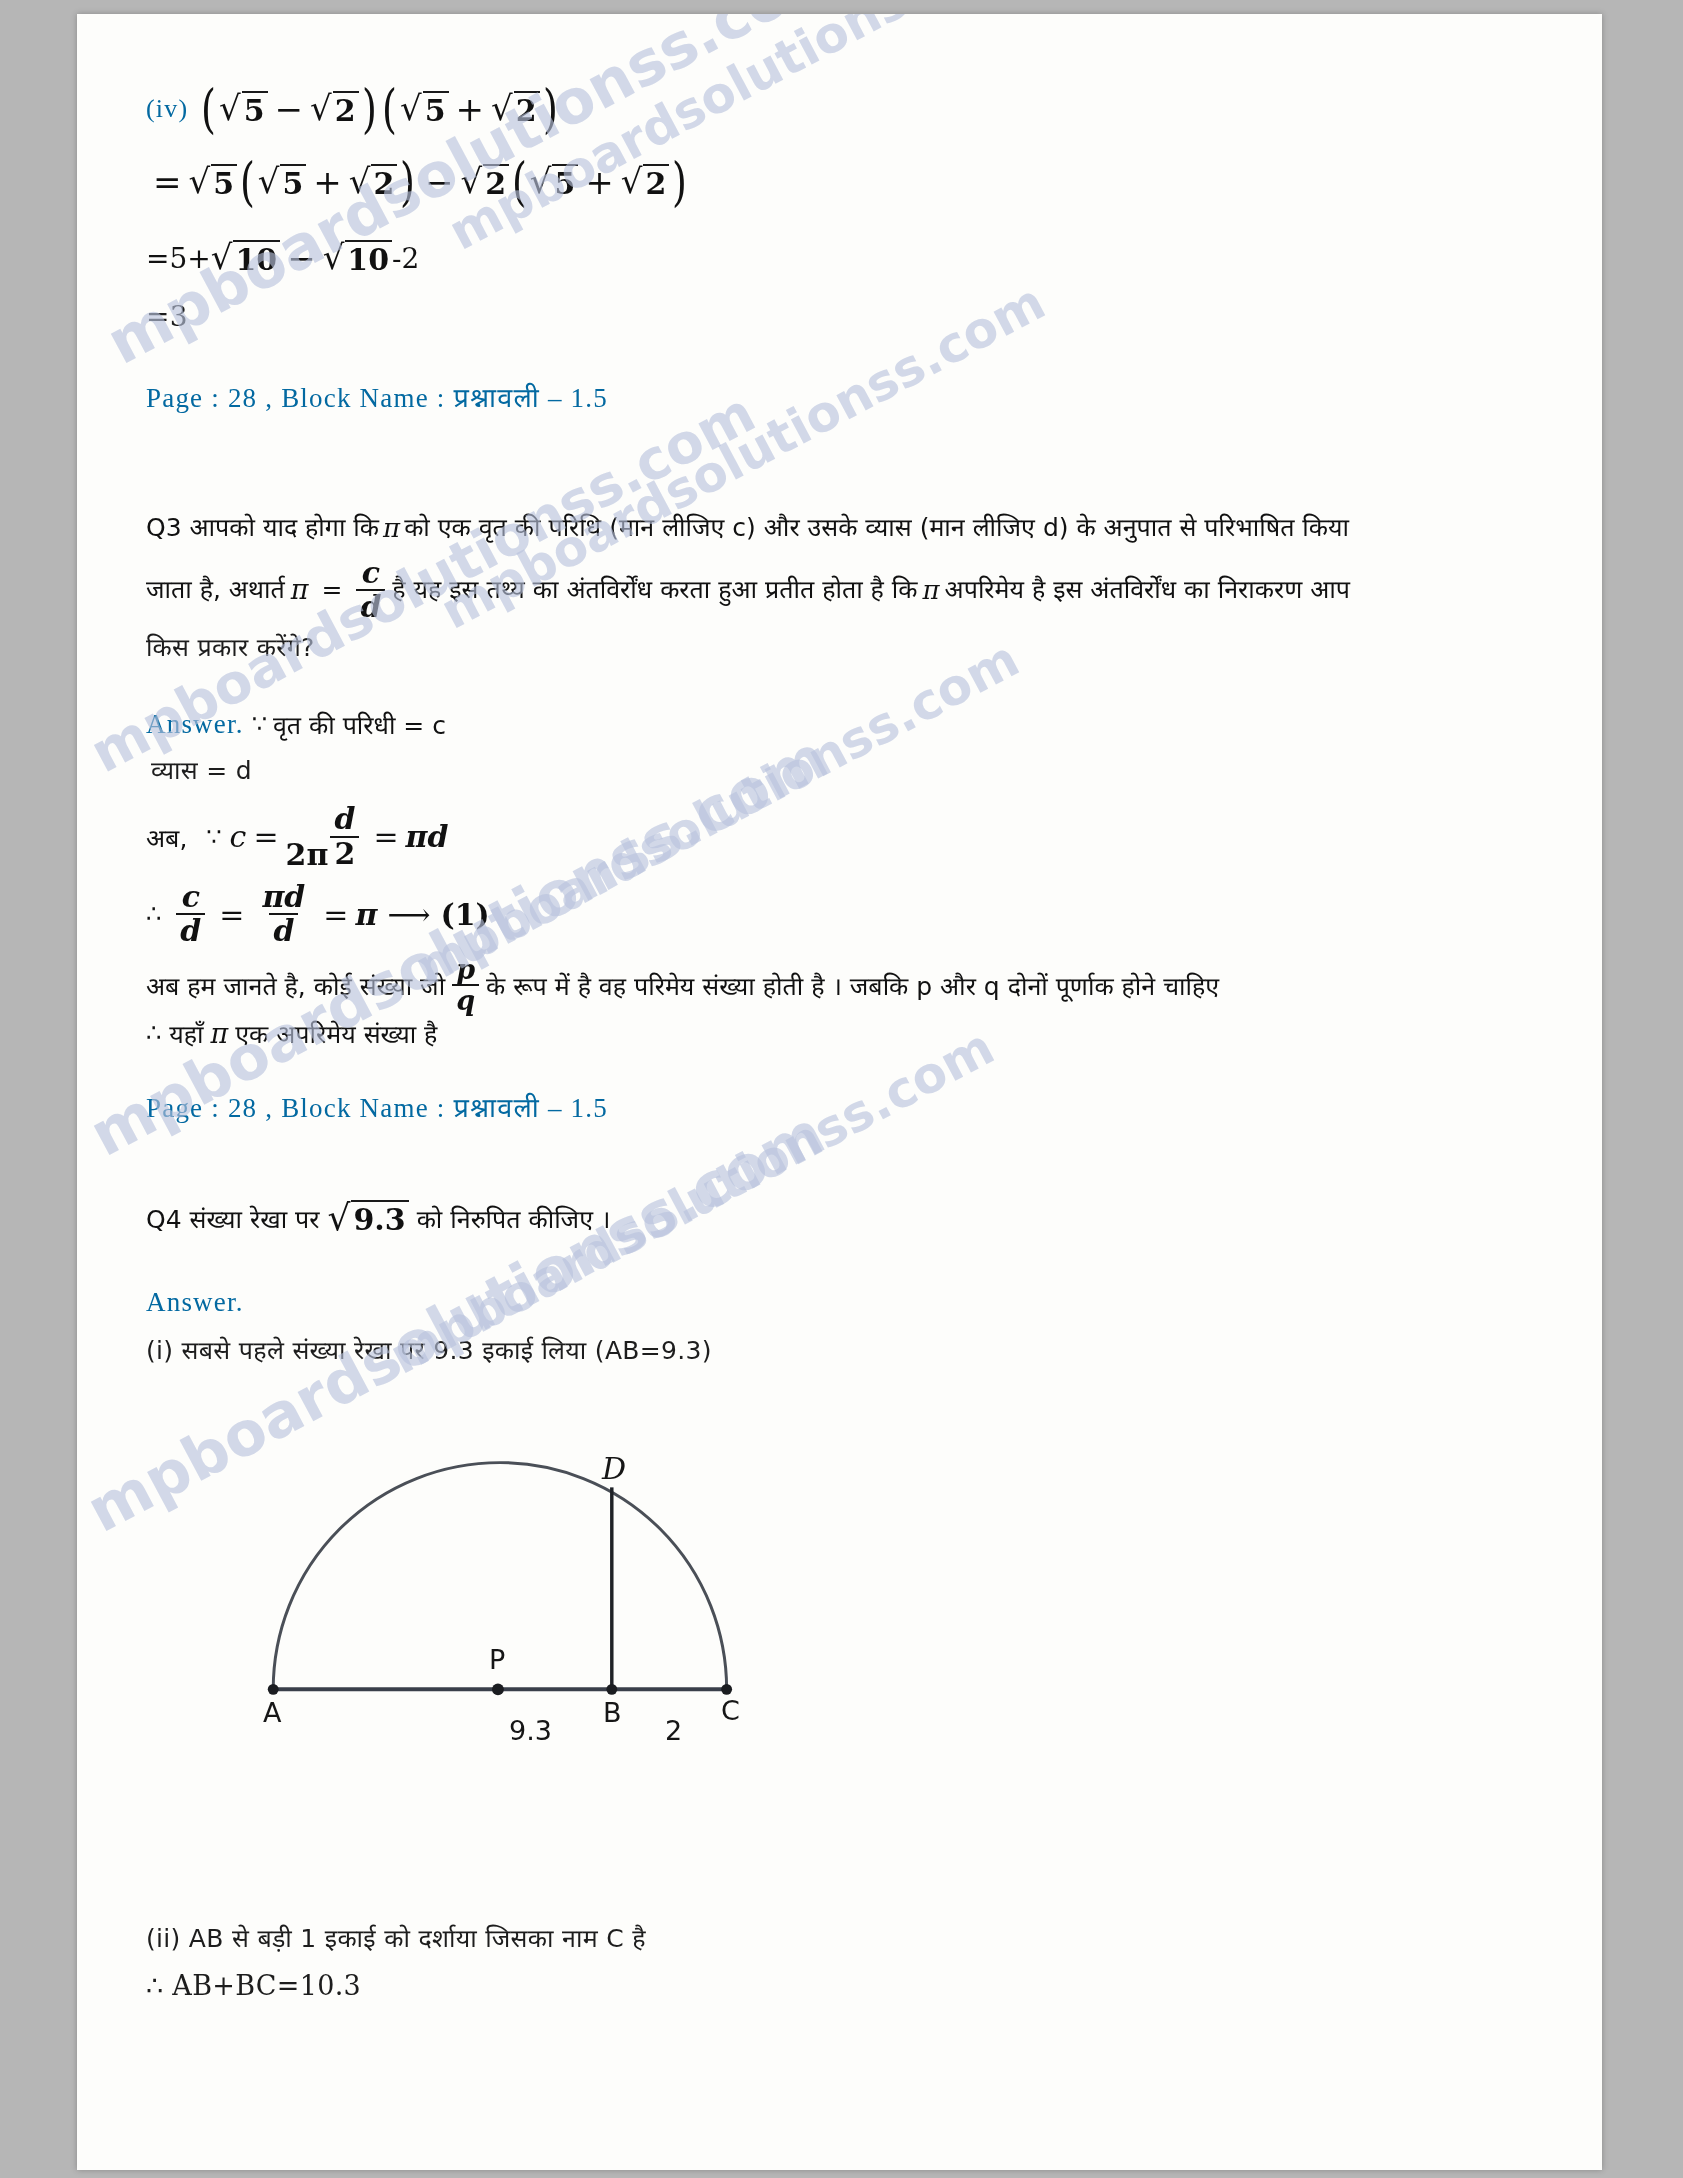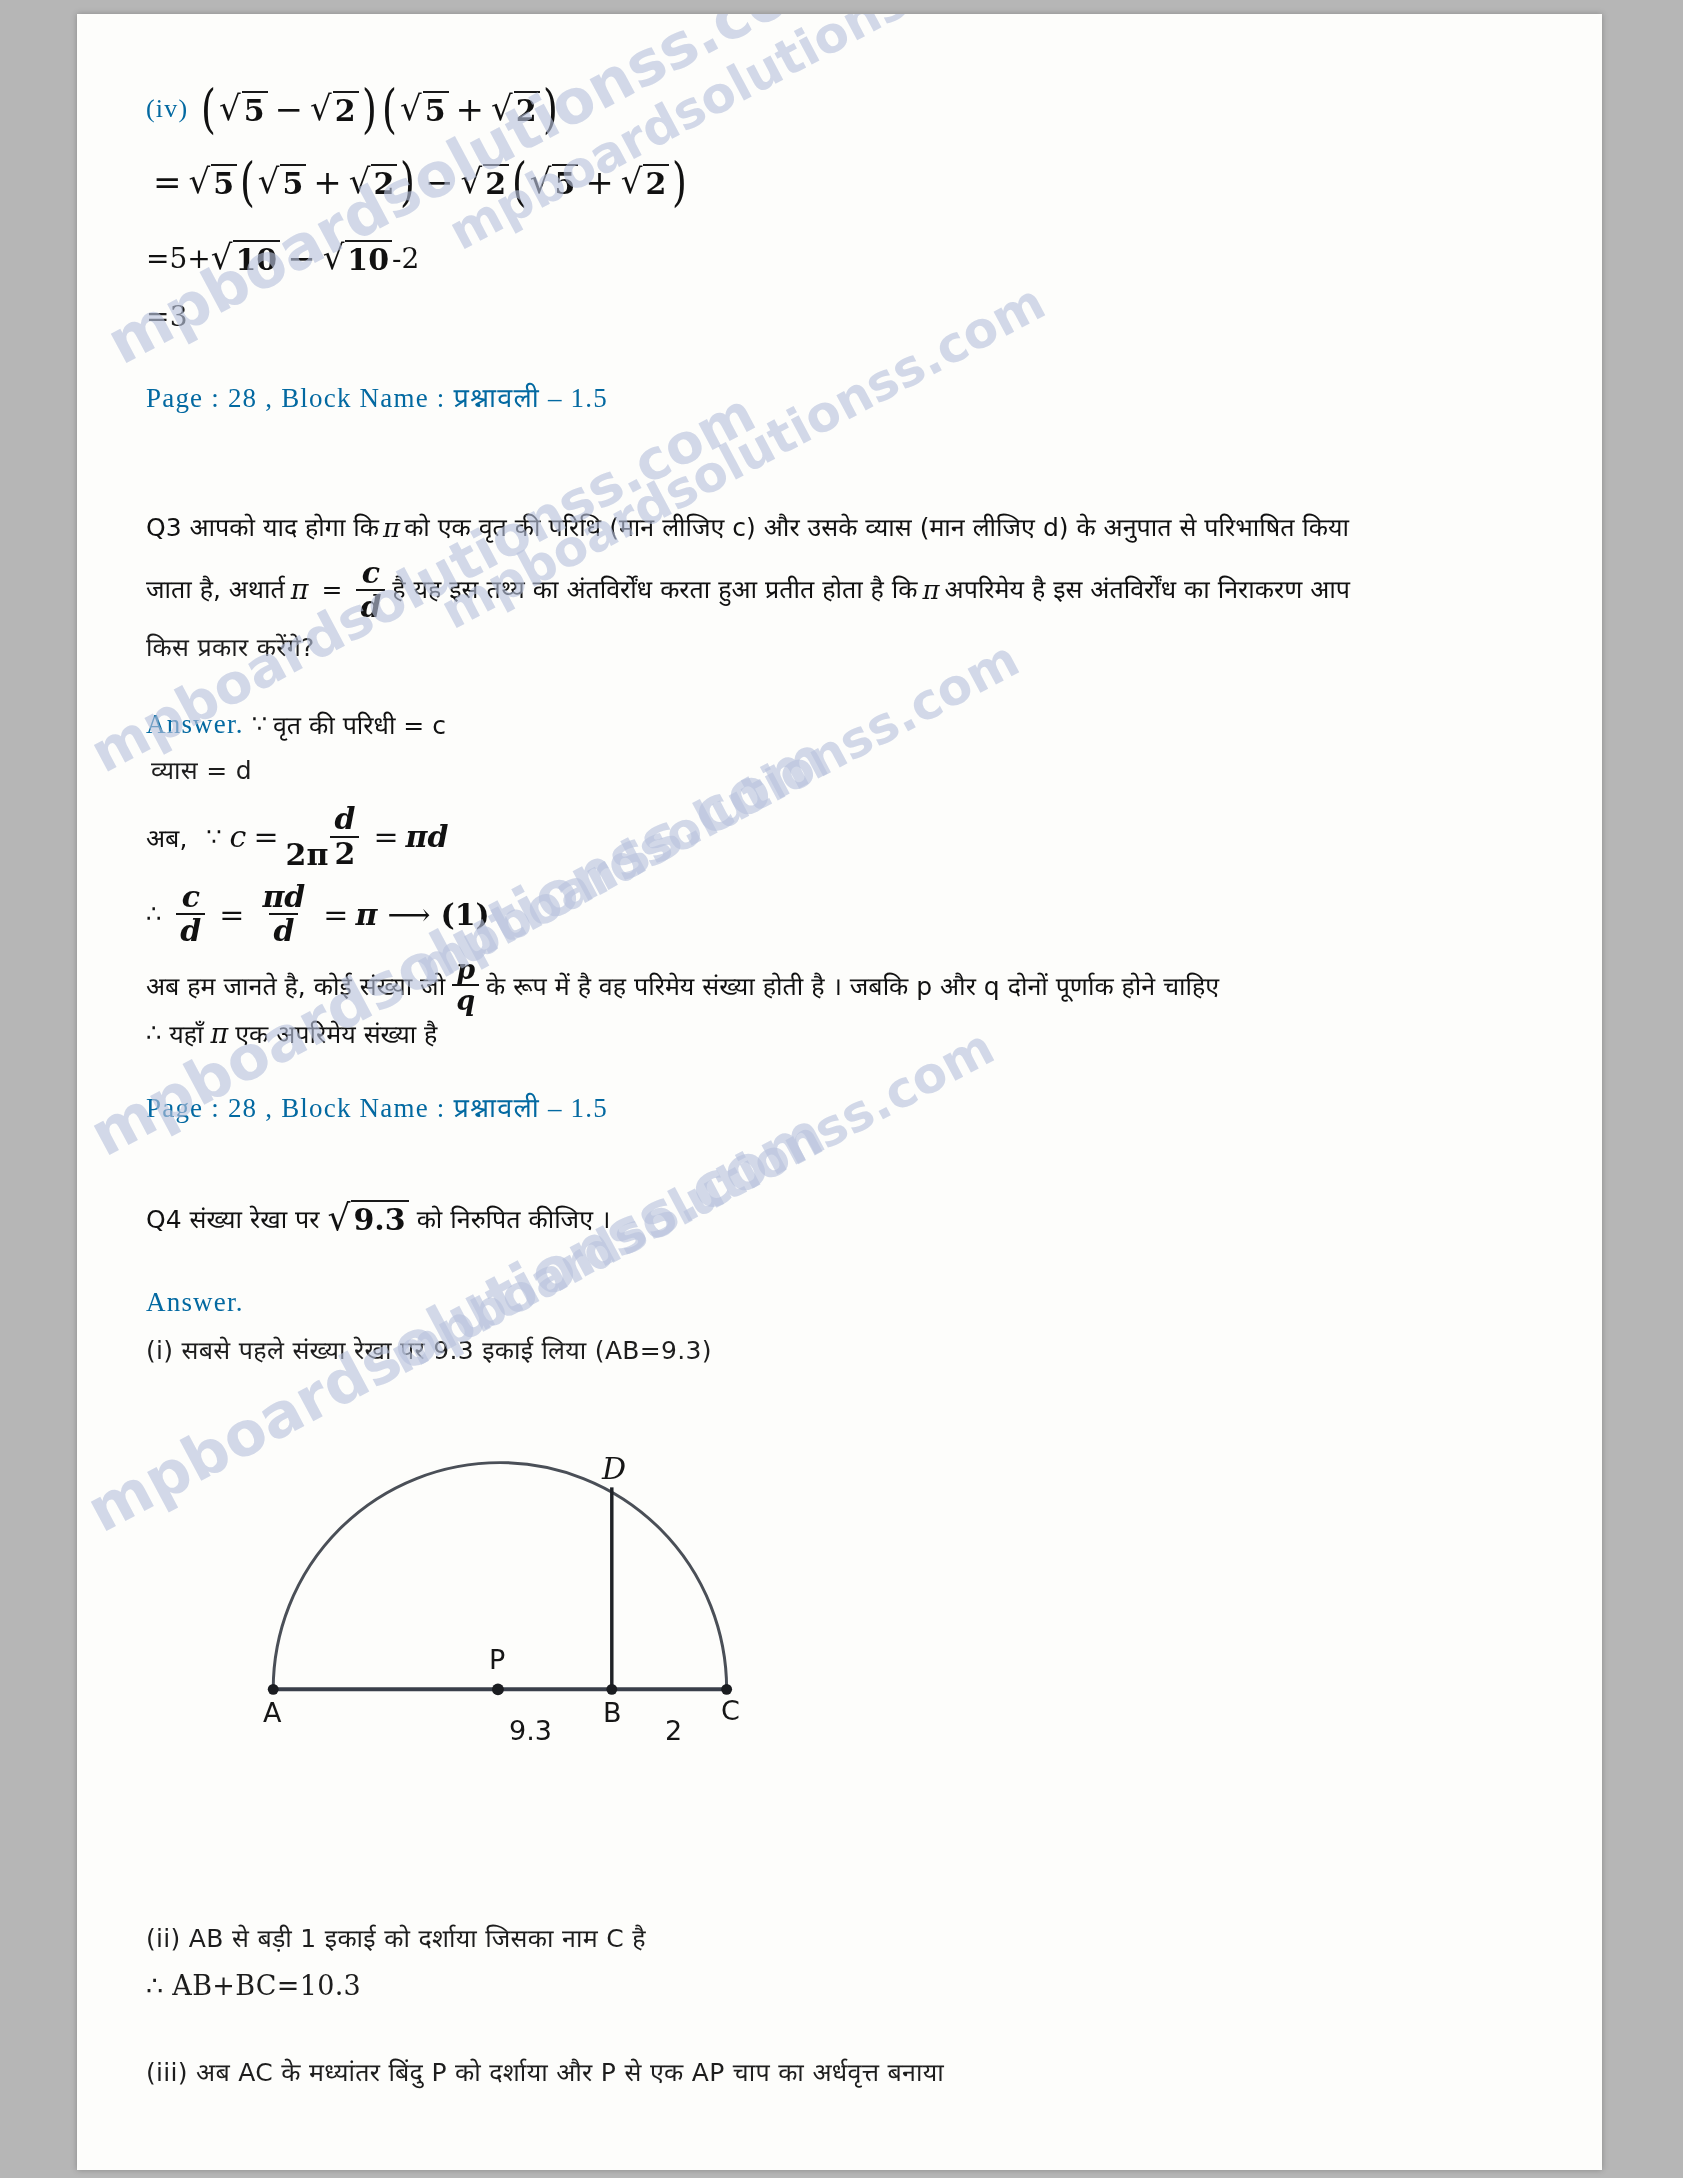--- a/index.html
+++ b/index.html
@@ -359,17 +359,16 @@
       <div class="fig-label" style="left:525px; top:295px;">C</div>
       <div class="fig-label ital" style="left:406px; top:51px;">𝐷</div>
       <div class="fig-label" style="left:313px; top:315px;">9.3</div>
       <div class="fig-label" style="left:469px; top:315px;">2</div>
     </div>
 
     <div class="blk txt dev" style="left:69px; top:1905px;">(ii) AB से बड़ी 1 इकाई को दर्शाया जिसका नाम C है</div>
 
     <div class="blk txt" style="left:69px; top:1952px; font-family:'DejaVu Serif',serif; font-size:27px;">∴ AB+BC=10.3</div>
 
-    <div class="blk txt dev" style="left:69px; top:2039px;">(iii) अब AC के मध्यांतर बिंदु P को दर्शाया और P से एक AP चाप का अर्धवृत्त बनाया</div>
 
   </div>
 </div>
 
 
 </body></html>

